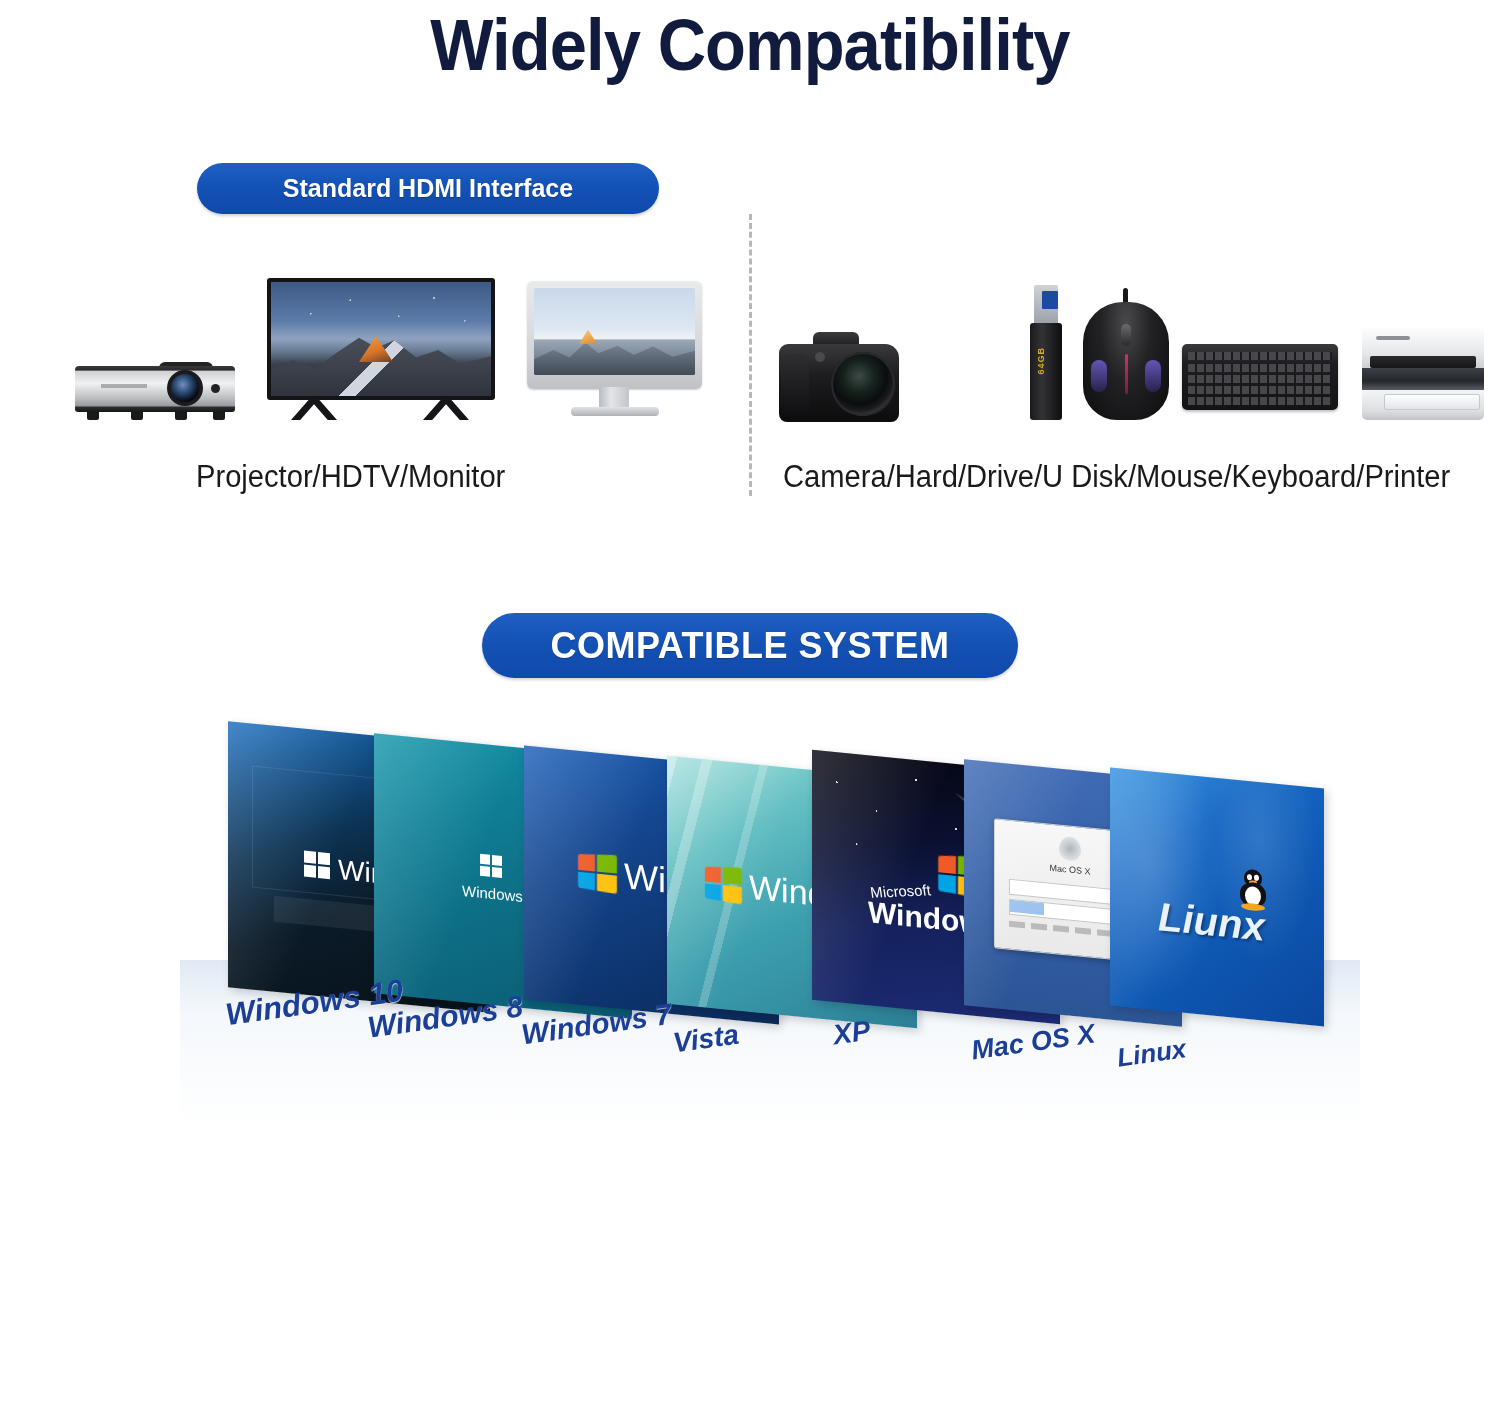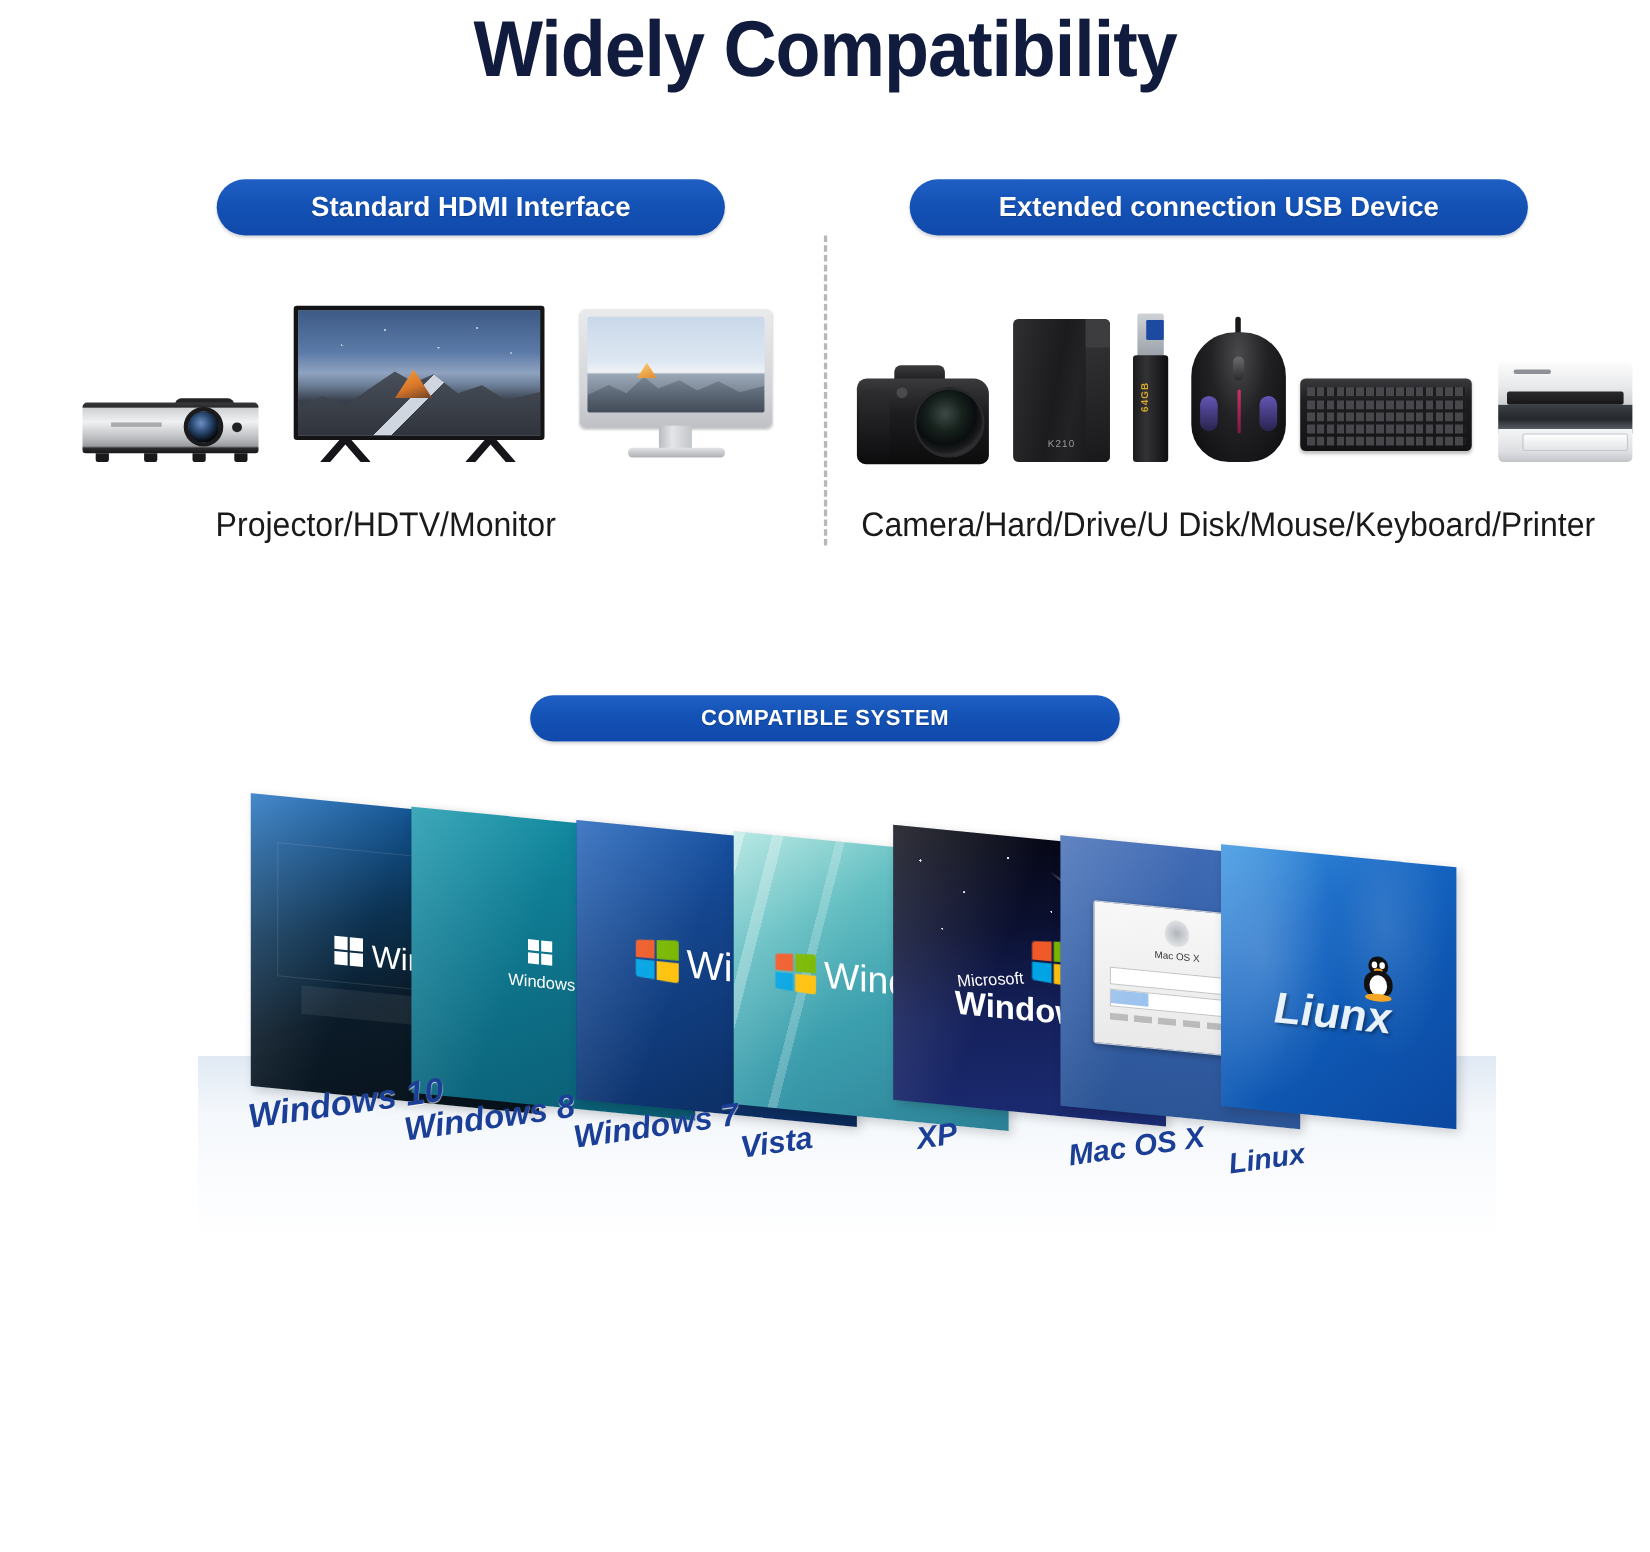--- a/index.html
+++ b/index.html
@@ -29,21 +29,21 @@
     background:linear-gradient(180deg,#1f5fc4 0%,#1452b5 45%,#1049ab 100%);
     border-radius:40px;
     color:#fff;
     font-weight:bold;
     display:flex;align-items:center;justify-content:center;
     box-shadow:0 2px 3px rgba(0,0,0,.18);
     text-shadow:0 1px 1px rgba(0,0,0,.25);
   }
   #badge-hdmi{left:197px;top:163px;width:462px;height:51px;font-size:25px;}
   #badge-usb{left:827px;top:163px;width:562px;height:51px;font-size:25px;}
-  #badge-compat{left:482px;top:632px;width:536px;height:42px;font-size:20px;letter-spacing:.5px;}
+  #badge-compat{left:482px;top:613px;width:536px;height:65px;font-size:36px;letter-spacing:.5px;}
 
   
   .divider{
     position:absolute;left:749px;top:214px;width:0;height:282px;
     border-left:3px dashed #b8b8b8;
   }
 
   
   .caption{
     position:absolute;color:#1a1a1a;font-size:31px;white-space:nowrap;
@@ -321,21 +321,20 @@
   }
 </style>
 </head>
 <body>
 
 <div class="page">
 
   <div class="title">Widely Compatibility</div>
 
   <div class="badge" id="badge-hdmi">Standard HDMI Interface</div>
-  <div class="badge" id="badge-usb">Extended connection USB Device</div>
 
   <div class="divider"></div>
 
   <div class="dev" id="projector">
     <div class="ptop"></div>
     <div class="pbody"></div>
     <div class="plabel"></div>
     <div class="plens"></div>
     <div class="pdot"></div>
     <div class="pfoot" style="left:12px"></div>
@@ -367,26 +366,20 @@
   <div class="caption" id="cap-left">Projector/HDTV/Monitor</div>
 
   <div class="dev" id="camera">
     <div class="chump"></div>
     <div class="cbody"></div>
     <div class="cgrip"></div>
     <div class="cflash"></div>
     <div class="clens"></div>
   </div>
 
-  <div class="dev" id="hdd">
-    <div class="hbody"></div>
-    <div class="hstrip"></div>
-    <div class="hcut"></div>
-    <div class="hlabel">K210</div>
-  </div>
 
   <div class="dev" id="usbstick">
     <div class="uconn">
         <div class="uinner"></div>
       </div>
     <div class="ubody"></div>
     <div class="ulabel">64GB</div>
   </div>
 
   <div class="dev" id="mouse">

